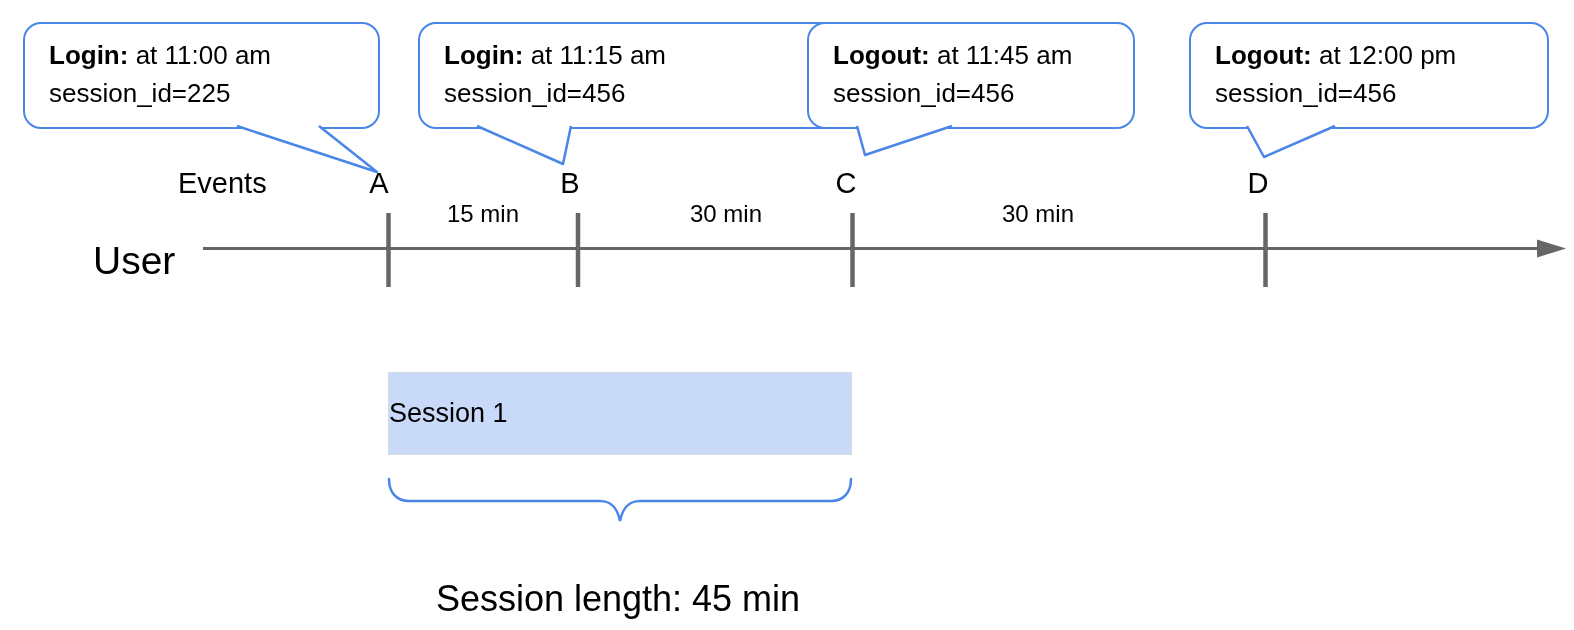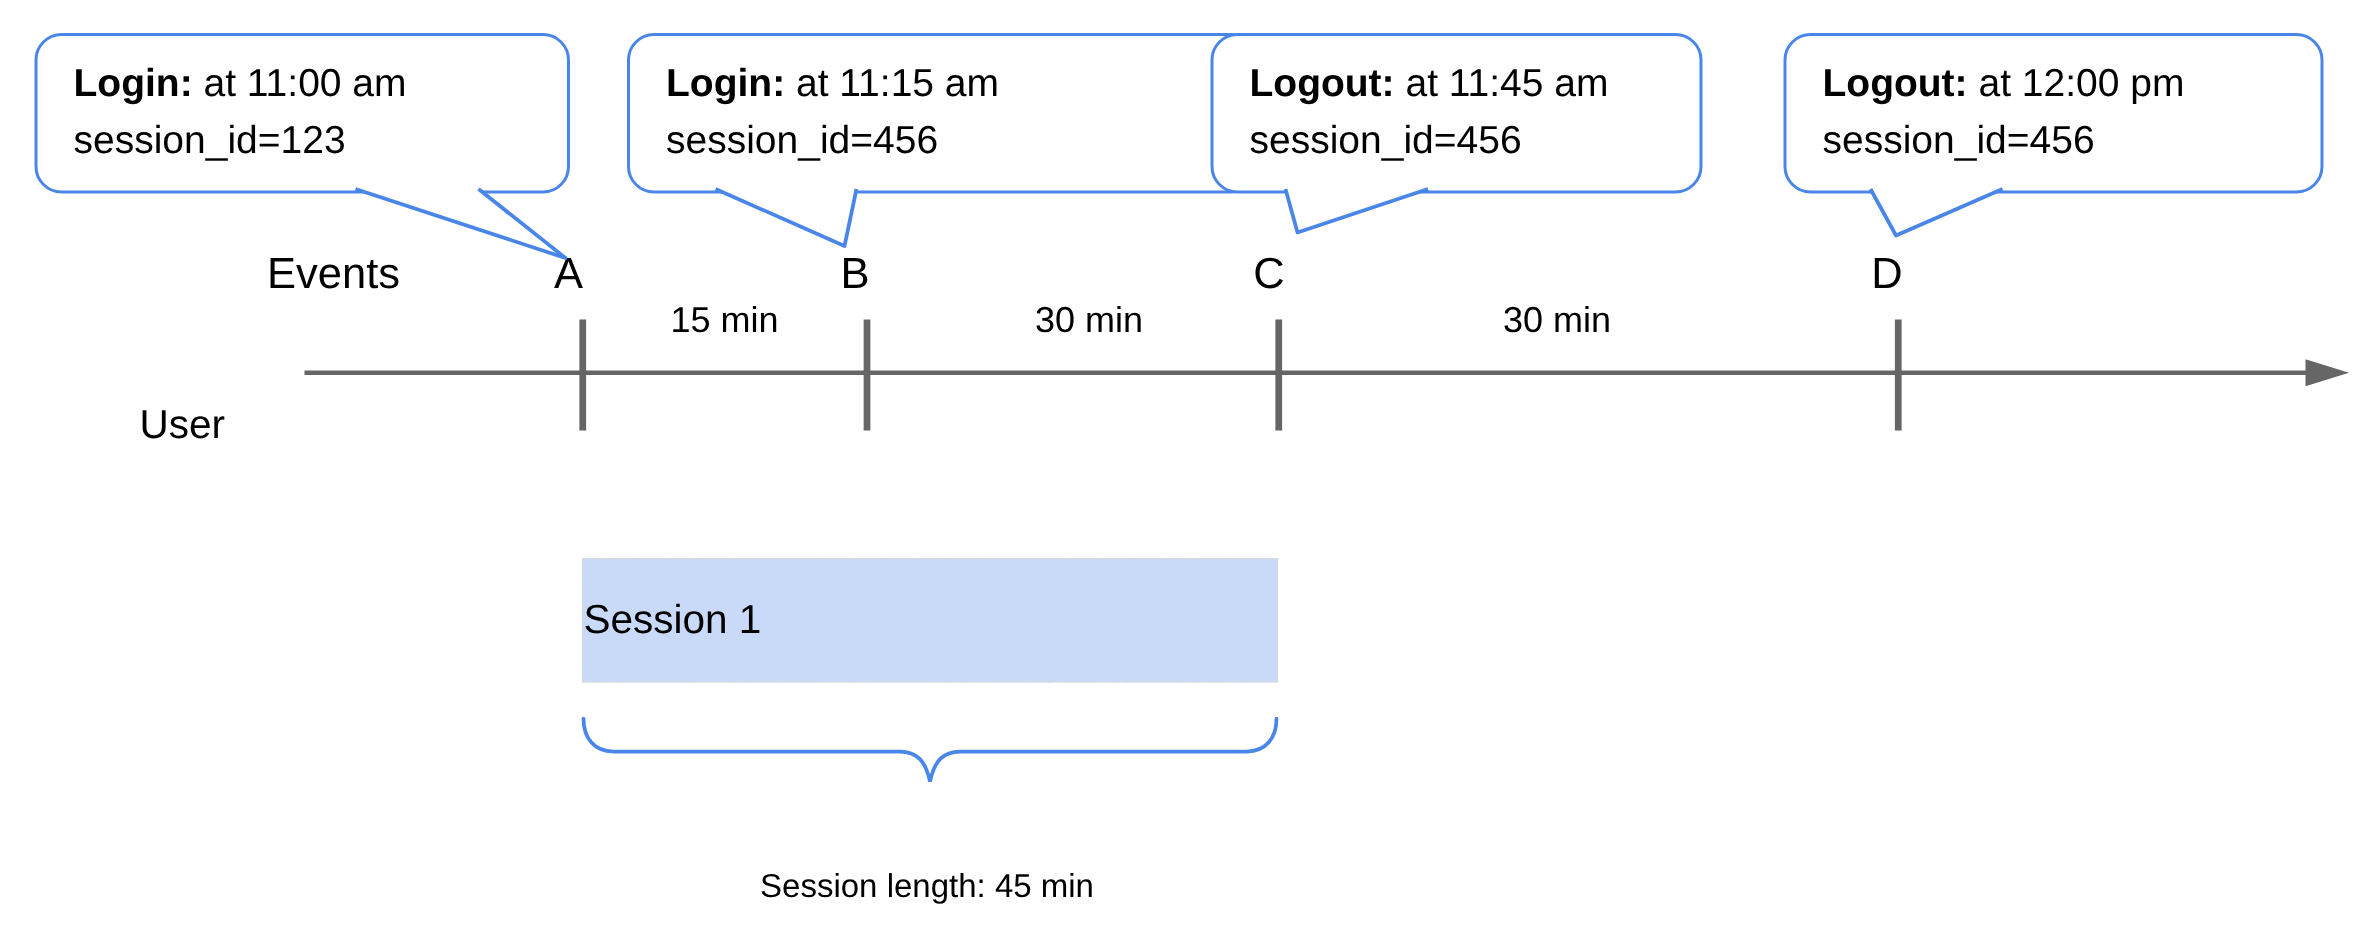--- a/index.html
+++ b/index.html
@@ -20,50 +20,50 @@
   }
   .callout b{font-weight:bold;}
   .c1{left:23px;width:357px;}
   .c2{left:418px;width:421px;}
   .c3{left:807px;width:328px;}
   .c4{left:1189px;width:360px;}
 
   
   .lbl{position:absolute;white-space:nowrap;}
   .events-label{left:178px;top:167px;font-size:29px;}
-  .user-label{left:93px;top:239px;font-size:27px;margin-top:29px;}
+  .user-label{left:93px;top:239px;font-size:39px;}
   .marker{top:167px;font-size:29px;transform:translateX(-50%);}
   .mA{left:379px;} .mB{left:570px;} .mC{left:846px;} .mD{left:1258px;}
   .interval{top:200px;font-size:24px;transform:translateX(-50%);}
   .i0{left:483px;} .i1{left:726px;} .i2{left:1038px;}
 
   
   .session-box{
     position:absolute;left:388px;top:372px;width:464px;height:83px;box-sizing:border-box;
     background:var(--session-fill);border:1px dashed #d9d9d9;
     display:flex;align-items:center;font-size:27px;
   }
-  .session-length{left:618px;top:578px;font-size:22px;transform:translateX(-50%);}
+  .session-length{left:618px;top:578px;font-size:36px;transform:translateX(-50%);}
 
   
   svg.overlay{position:absolute;left:0;top:0;width:1574px;height:630px;pointer-events:none;}
   .axis-line{stroke:var(--axis-gray);stroke-width:3;}
   .axis-head{fill:var(--axis-gray);}
   .tick{stroke:var(--axis-gray);stroke-width:4.5;}
   .tail{fill:#ffffff;stroke:var(--accent-blue);stroke-width:2.5;stroke-linejoin:round;}
   .brace{fill:none;stroke:var(--accent-blue);stroke-width:2.5;stroke-linecap:round;}
 </style>
 </head>
 <body>
 
 <div class="canvas">
 
   <div class="callout c1">
     <span><b>Login:</b><span> at 11:00 am</span></span><br>
-    <span>session_id=123</span>
+    <span>session_id=225</span>
   </div>
   <div class="callout c2">
     <span><b>Login:</b><span> at 11:15 am</span></span><br>
     <span>session_id=456</span>
   </div>
   <div class="callout c3">
     <span><b>Logout:</b><span> at 11:45 am</span></span><br>
     <span>session_id=456</span>
   </div>
   <div class="callout c4">

